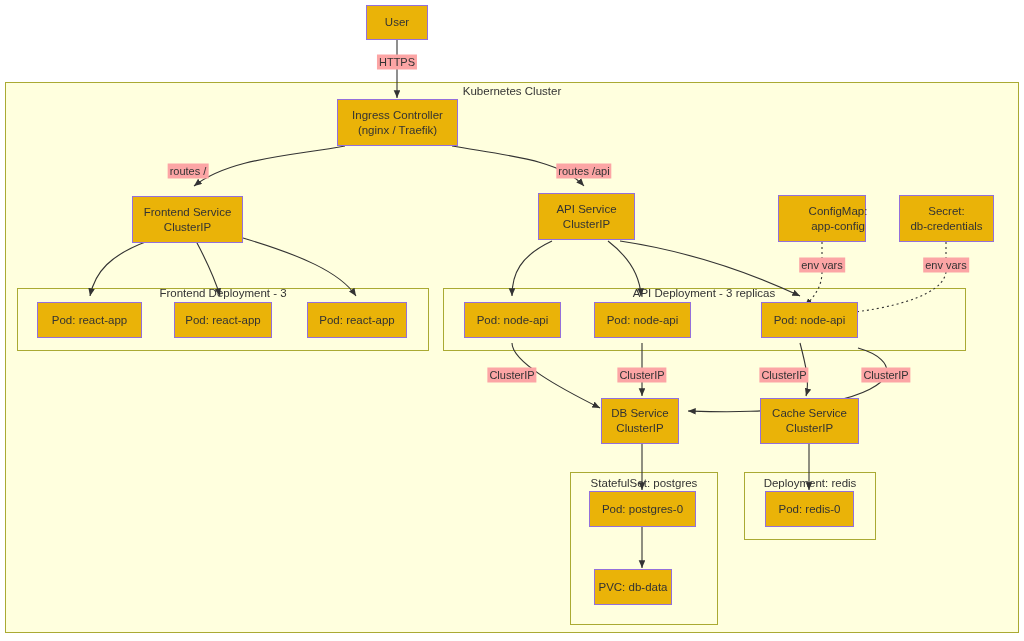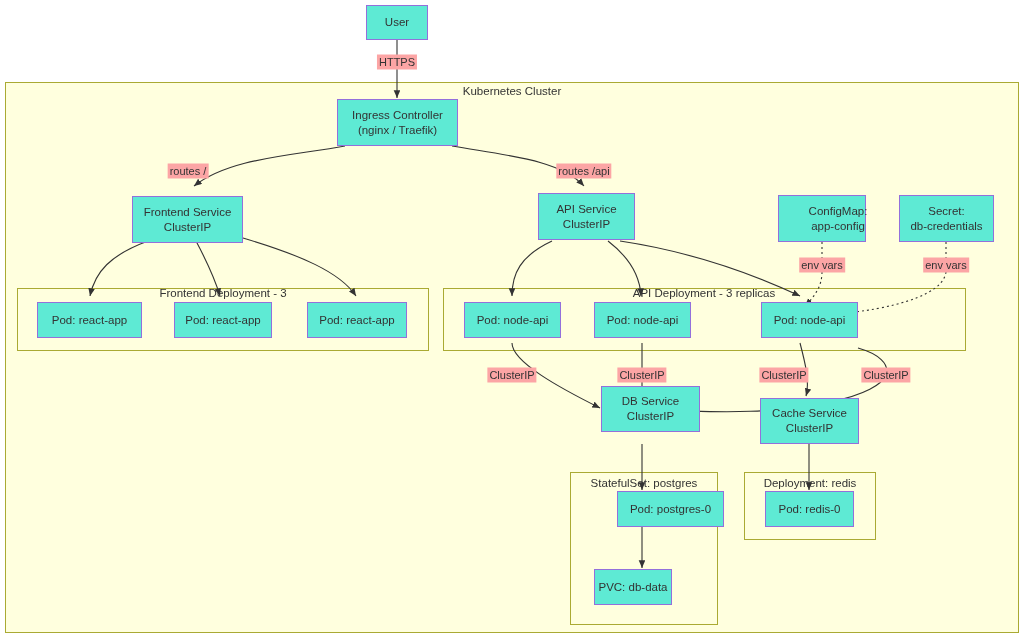--- a/index.html
+++ b/index.html
@@ -42,21 +42,21 @@
   .subgraph-title {
     position: absolute;
     font-size: 11.5px;
     color: #333333;
     white-space: nowrap;
     transform: translateX(-50%);
     text-align: center;
   }
   .node {
     position: absolute;
-    background: #5eead4;
+    background: #eab308;
     border: 1px solid #9370db;
     box-sizing: border-box;
     display: flex;
     flex-direction: column;
     align-items: center;
     justify-content: center;
     font-size: 11.5px;
     color: #333333;
     line-height: 15px;
     text-align: center;
@@ -179,31 +179,31 @@
   <div class="node" style="left:464px; top:302px; width:97px; height:36px;">
     <span>Pod: node-api</span>
   </div>
   <div class="node" style="left:594px; top:302px; width:97px; height:36px;">
     <span>Pod: node-api</span>
   </div>
   <div class="node" style="left:761px; top:302px; width:97px; height:36px;">
     <span>Pod: node-api</span>
   </div>
 
-  <div class="node" style="left:601px; top:386px; width:99px; height:46px;">
+  <div class="node" style="left:601px; top:398px; width:78px; height:46px;">
     <span>DB Service</span>
     <span class="line2">ClusterIP</span>
   </div>
 
   <div class="node" style="left:760px; top:398px; width:99px; height:46px;">
     <span>Cache Service</span>
     <span class="line2">ClusterIP</span>
   </div>
 
-  <div class="node" style="left:589px; top:491px; width:107px; height:36px;margin-left:28px;">
+  <div class="node" style="left:589px; top:491px; width:107px; height:36px;">
     <span>Pod: postgres-0</span>
   </div>
 
   <div class="node" style="left:594px; top:569px; width:78px; height:36px;">
     <span>PVC: db-data</span>
   </div>
 
   <div class="node" style="left:765px; top:491px; width:89px; height:36px;">
     <span>Pod: redis-0</span>
   </div>

